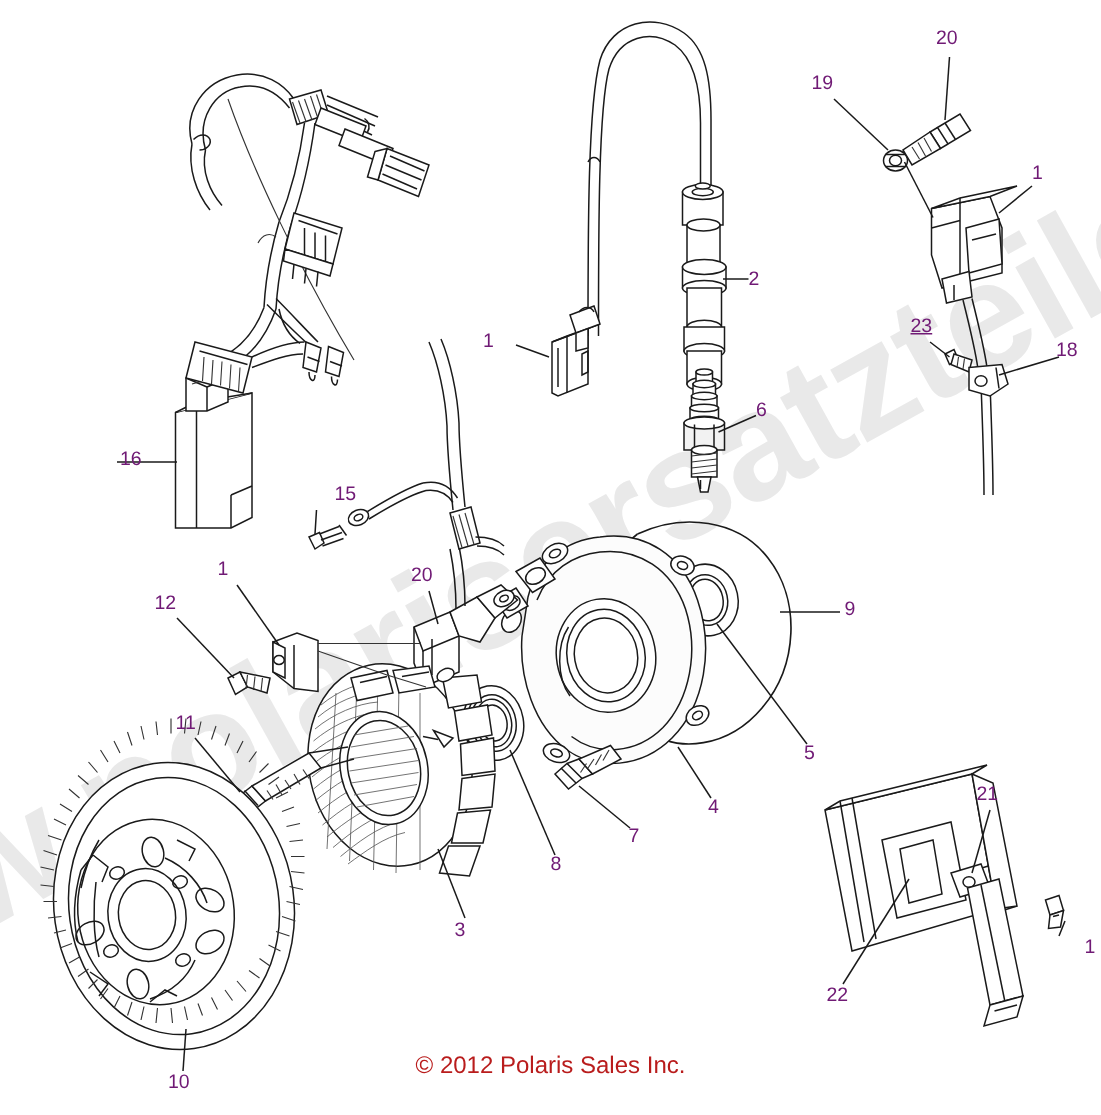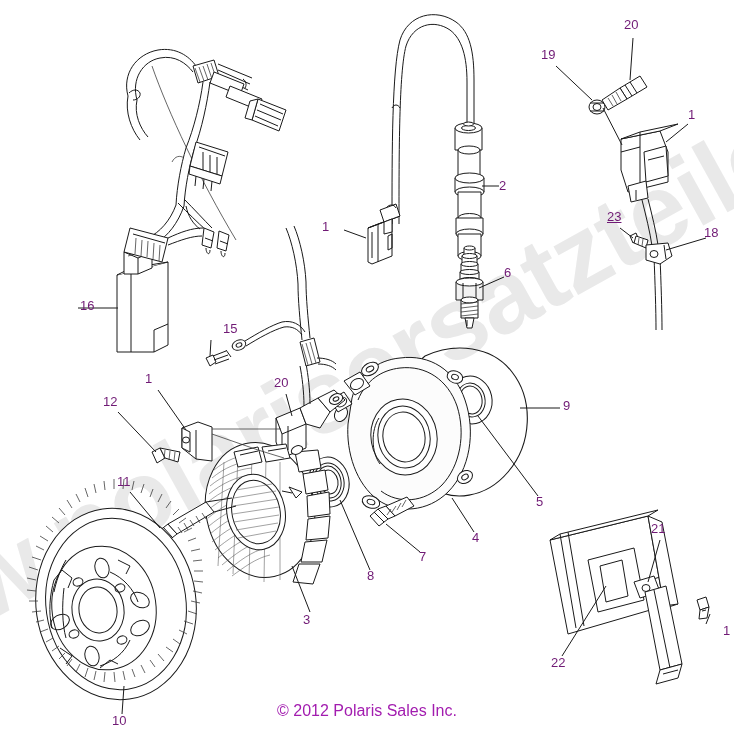--- a/index.html
+++ b/index.html
@@ -31,21 +31,21 @@
     line-height:1;
     white-space:nowrap;
   }
   #copyright{
     position:absolute;
     left:0;width:734px;
     top:702px;
     text-align:center;
     font-family:"Liberation Sans", sans-serif;
     font-size:16px;
-    color:#a21caf;
+    color:#b91c1c;
   }
   .ln{stroke:#1a1a1a;stroke-width:1;fill:none;}
   .ln2{stroke:#1a1a1a;stroke-width:1.1;fill:none;}
   .thin{stroke:#333;stroke-width:0.75;fill:none;}
   .fillw{fill:#ffffff;stroke:#1a1a1a;stroke-width:1;}
   .fillw2{fill:#fcfcfc;stroke:#1a1a1a;stroke-width:1;}
   .fillg{fill:#f2f2f2;stroke:#1a1a1a;stroke-width:1;}
   .hatch{stroke:#555;stroke-width:0.55;fill:none;}
 </style>
 </head>

